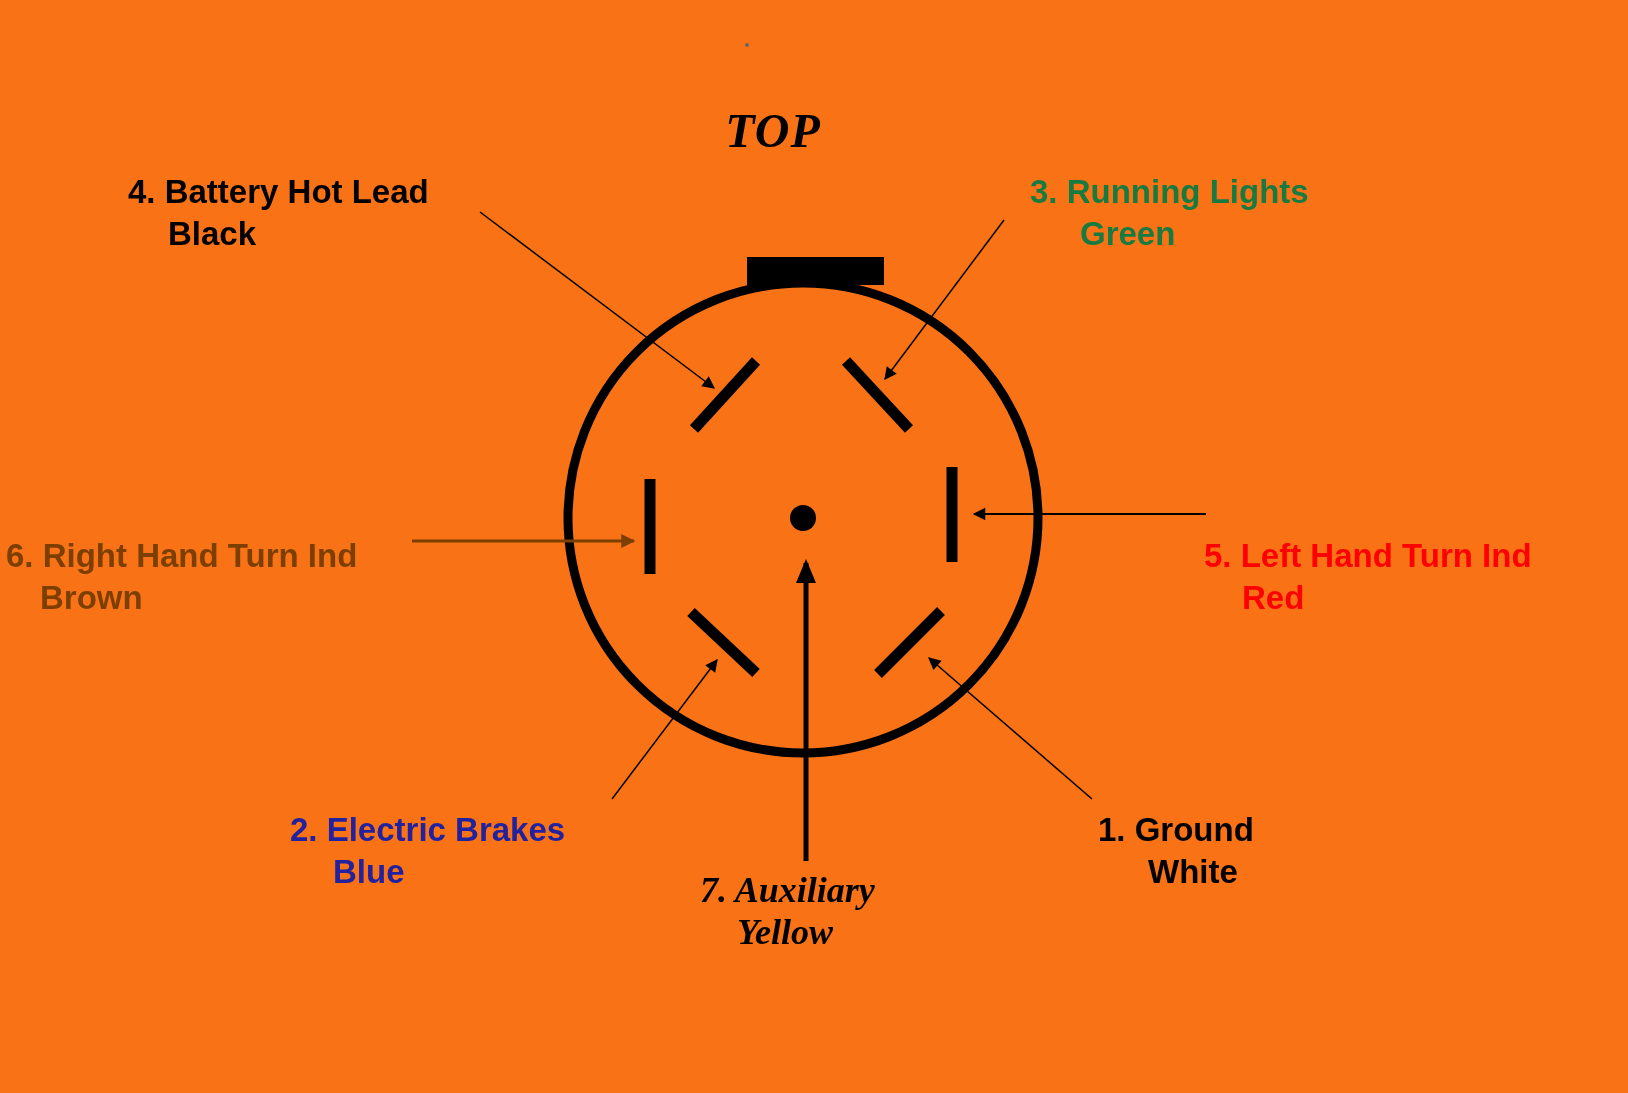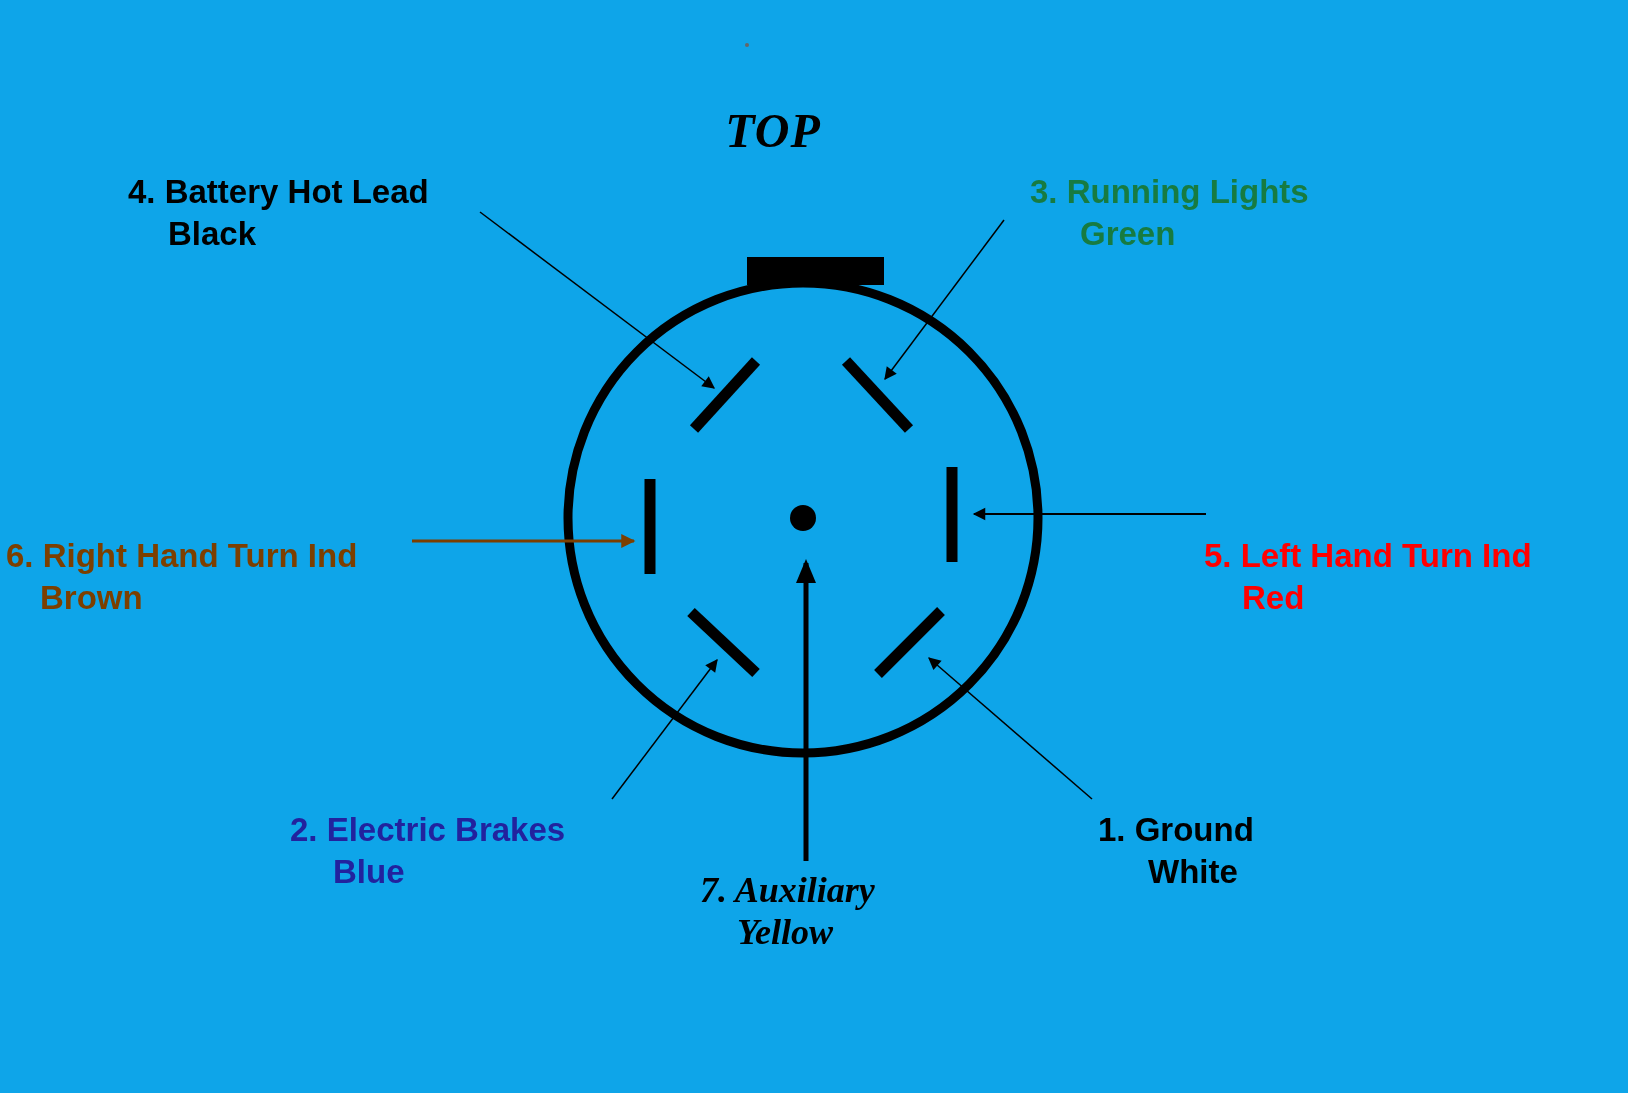--- a/index.html
+++ b/index.html
@@ -4,21 +4,21 @@
 <style>
   html, body {
     margin: 0;
     padding: 0;
     background: #ffffff;
   }
   .stage {
     position: relative;
     width: 1628px;
     height: 1093px;
-    background: #0ea5e9;
+    background: #f97316;
     overflow: hidden;
   }
   svg { display: block; width: 1628px; height: 1093px; }
   .lbl {
     font-family: "Liberation Sans", sans-serif;
     font-weight: bold;
     font-size: 33px;
   }
   .title-text {
     font-family: "Liberation Serif", serif;

